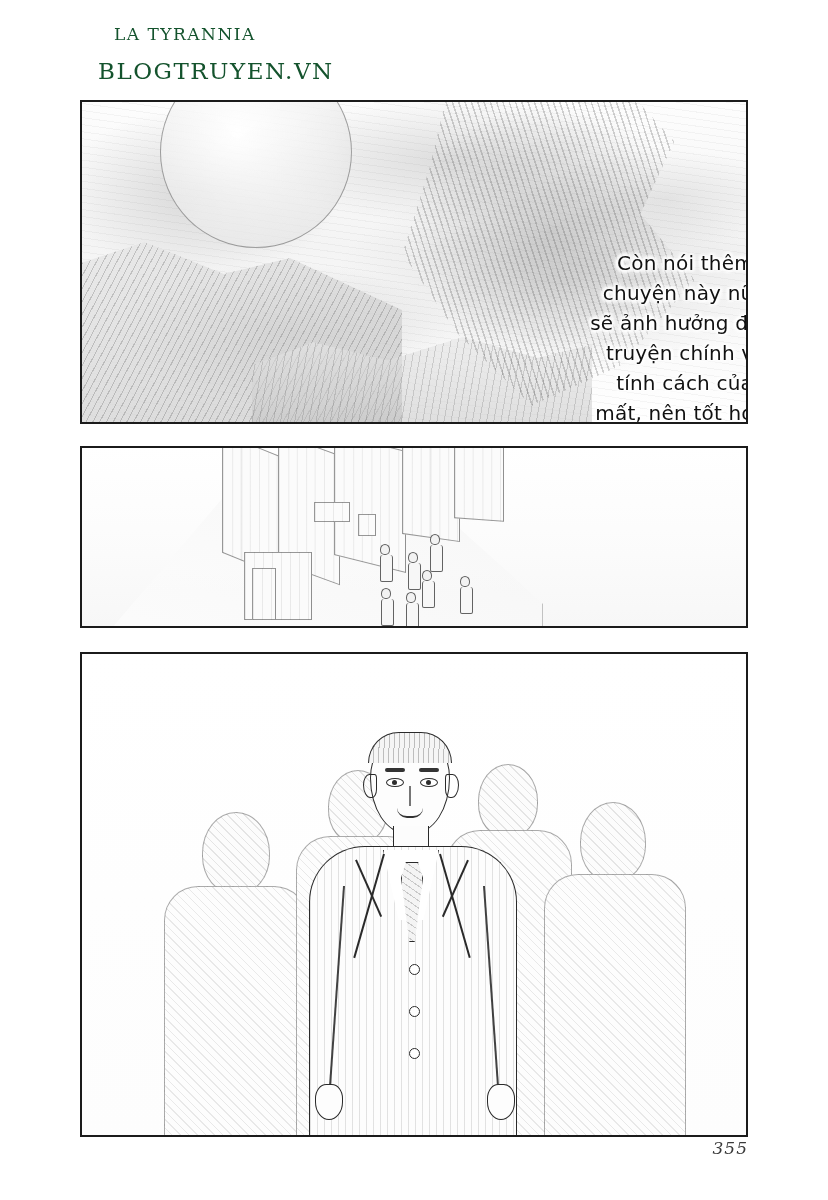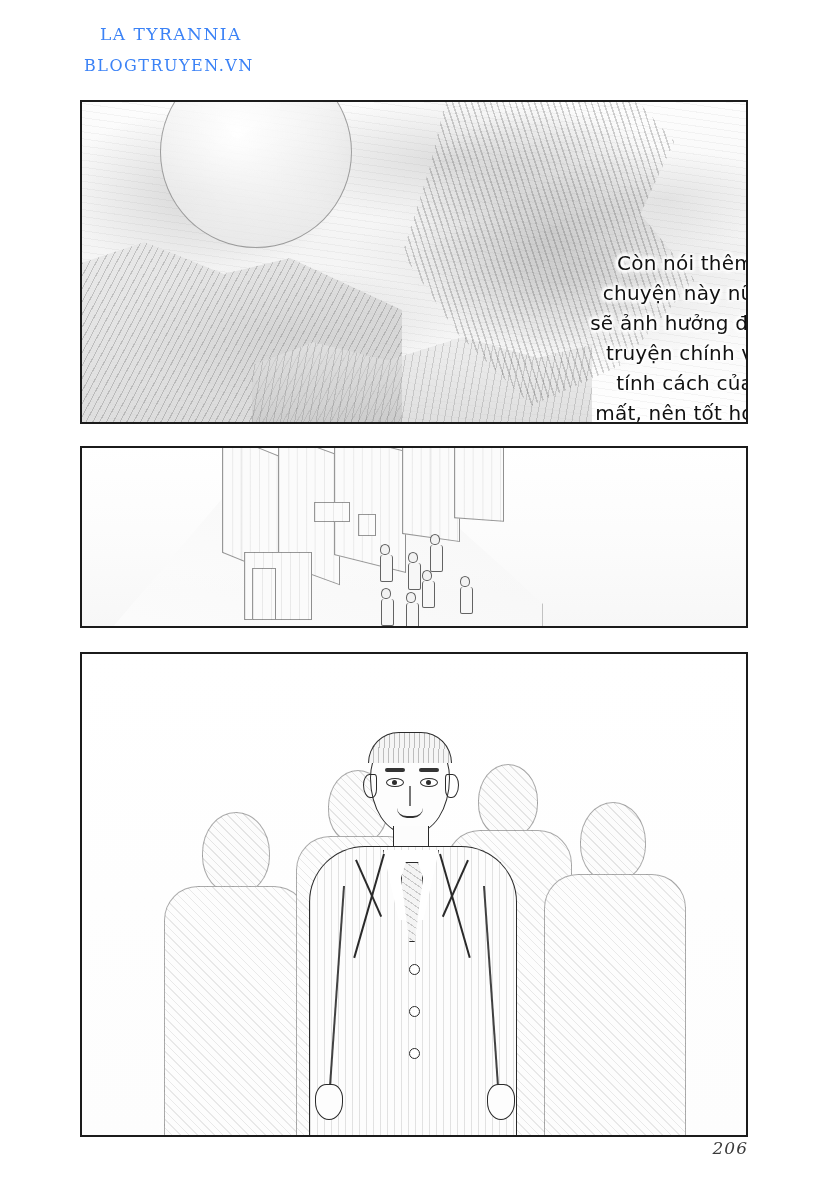--- a/index.html
+++ b/index.html
@@ -13,34 +13,34 @@
     position: relative;
     font-family: "DejaVu Sans", sans-serif;
     color: #111;
     overflow: hidden;
   }
 
   
   .watermark {
     position: absolute;
     top: 22px;
-    left: 84px;
+    left: 98px;
     width: 300px;
-    color: #3b82f6;
+    color: #14532d;
     letter-spacing: 1.5px;
     line-height: 1.5;
   }
   .watermark .wm-line1 {
     font-size: 17px;
     font-family: "DejaVu Serif", serif;
     display: block;
     margin-left: 16px;
   }
   .watermark .wm-line2 {
-    font-size: 16px;
+    font-size: 23px;
     font-family: "DejaVu Serif", serif;
     display: block;
     margin-top: 6px;
   }
 
   
   .panel {
     position: absolute;
     border: 2px solid #1b1b1b;
     background: #fff;
@@ -403,13 +403,13 @@
 
       <div class="arm-line" style="left:46px; top:152px; height:220px; transform: rotate(4deg);"></div>
       <div class="arm-line" style="left:186px; top:152px; height:220px; transform: rotate(-4deg);"></div>
       <div class="hand" style="left:18px; top:350px;"></div>
       <div class="hand" style="left:190px; top:350px;"></div>
     </div>
   </div>
 
 </div>
 
-<div class="page-number">206</div>
+<div class="page-number">355</div>
 
 </body></html>

